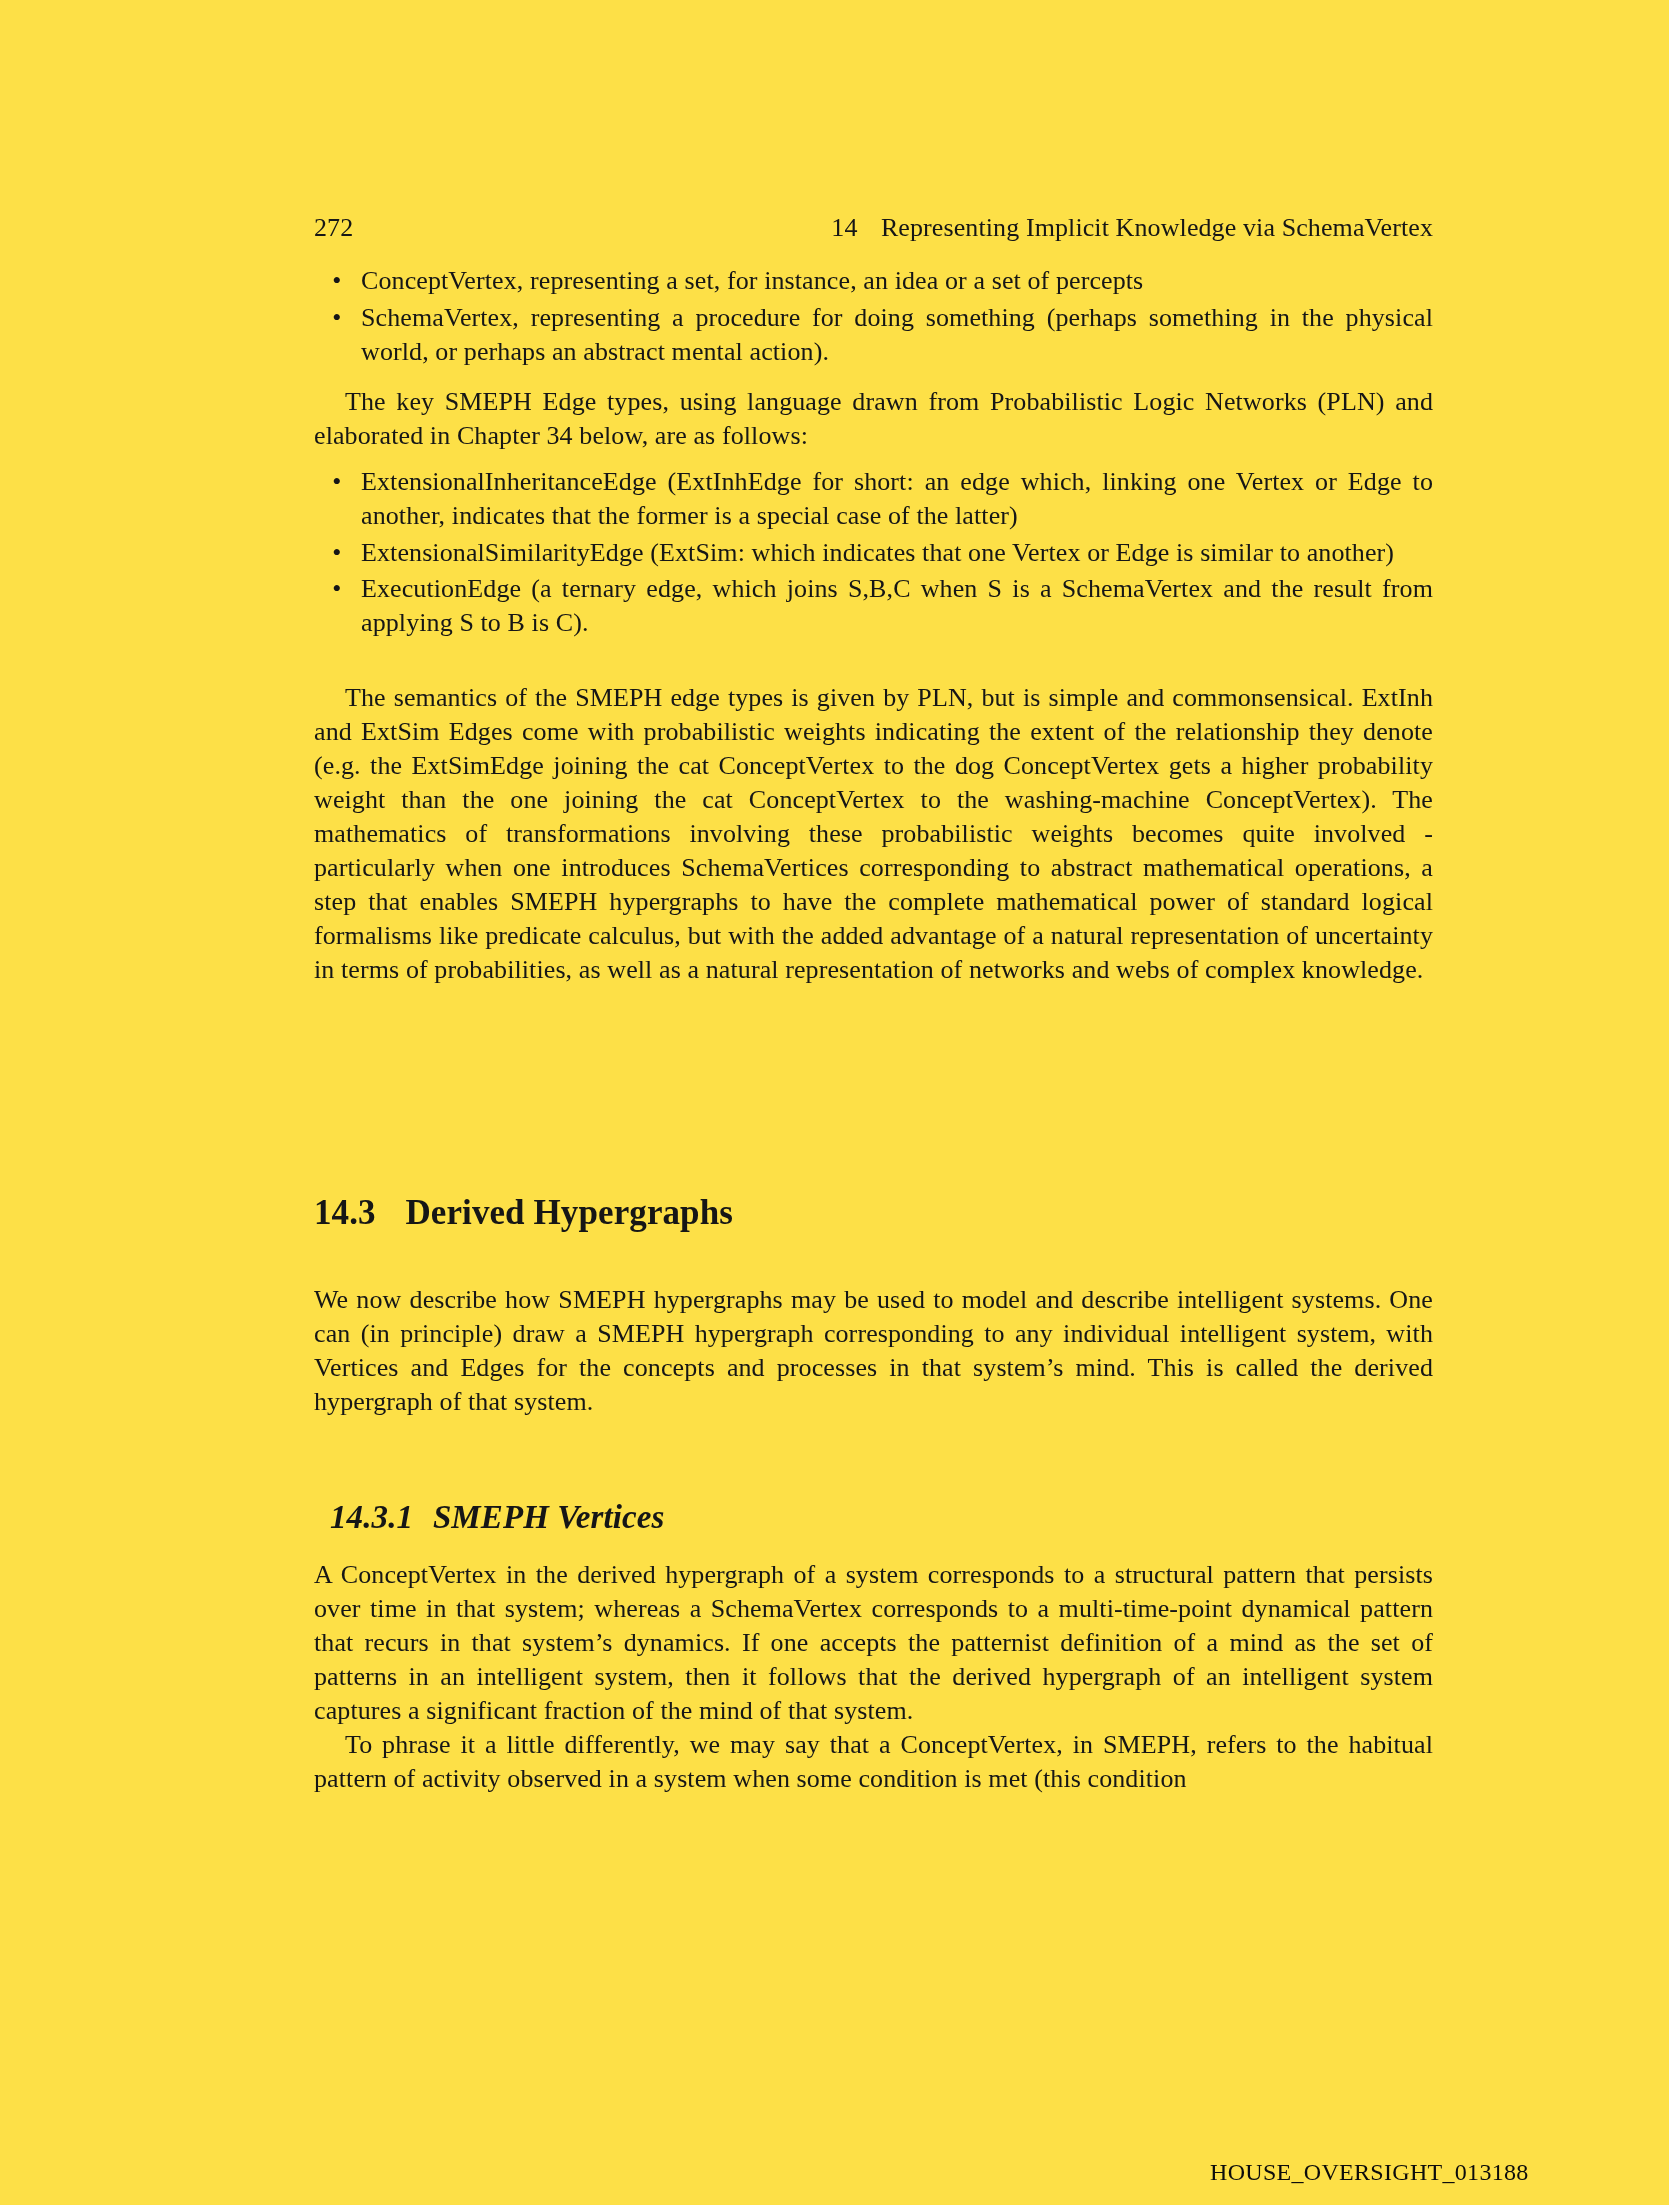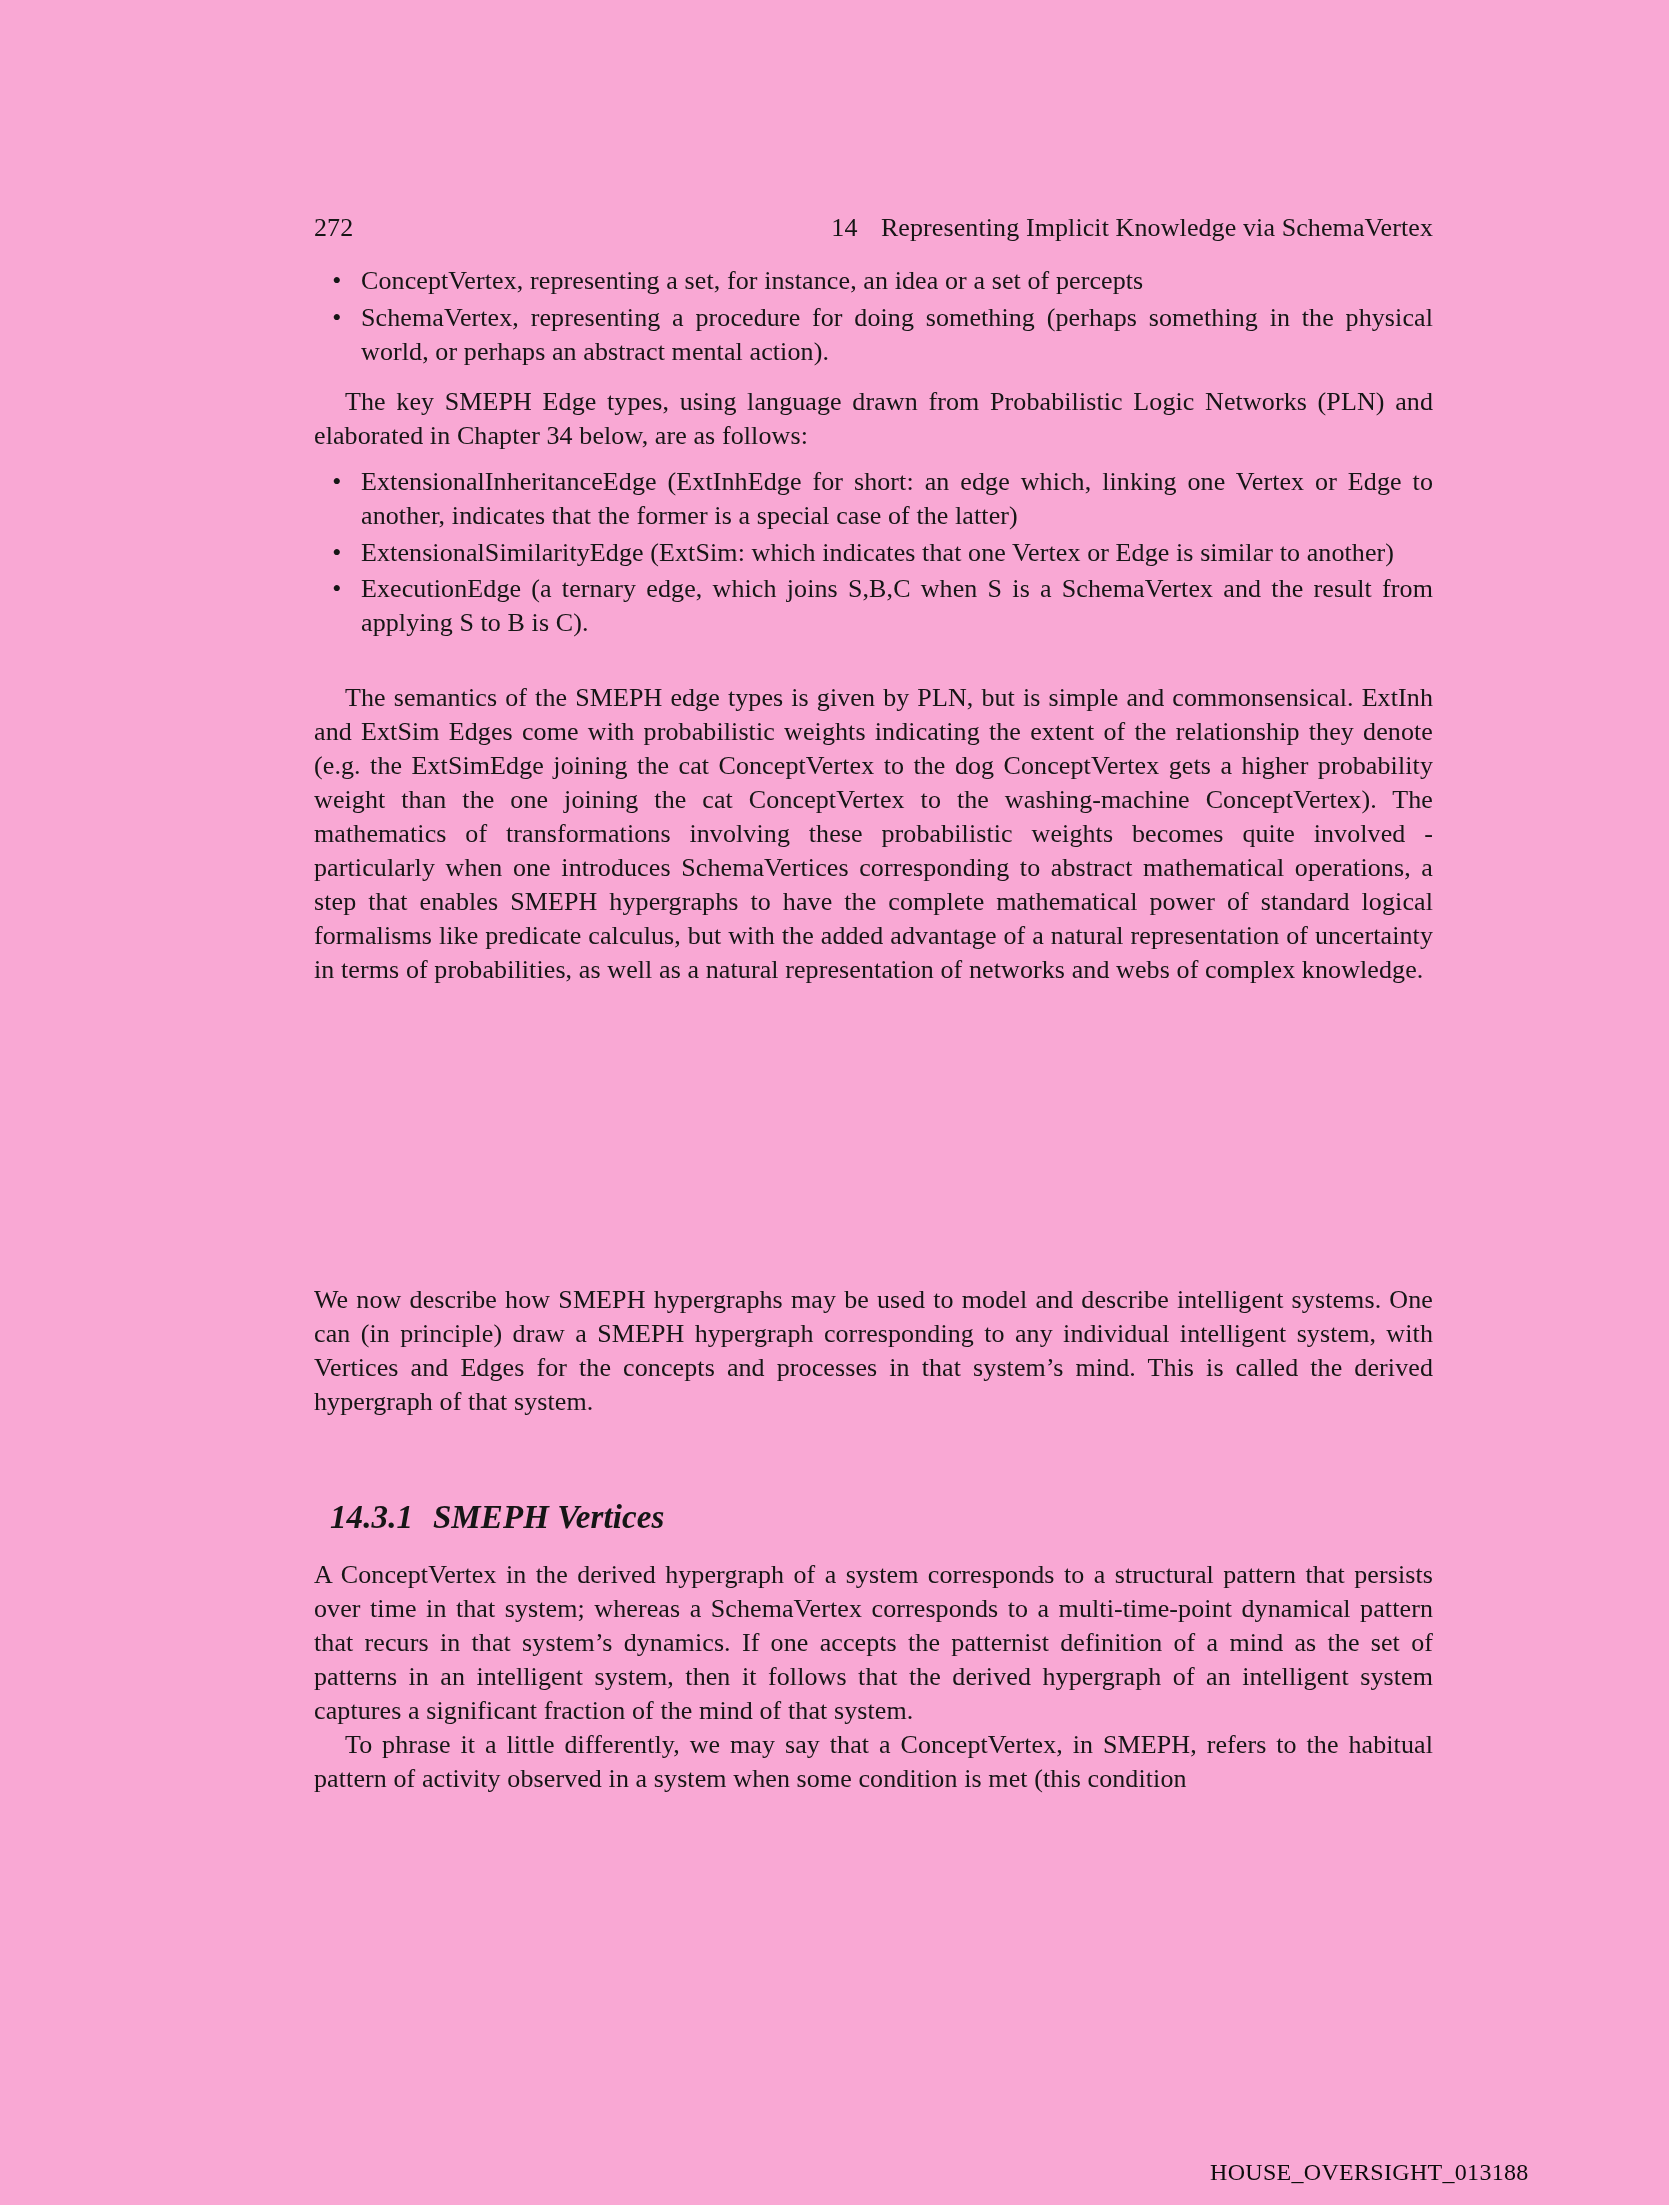--- a/index.html
+++ b/index.html
@@ -1,20 +1,20 @@
 <!DOCTYPE html>
 <html style="font-size:10.5px"><head>
 <meta charset="utf-8">
 <style>
   html, body { margin: 0; padding: 0; background: #ffffff; }
   .page {
     position: relative;
     width: 1669px;
     height: 2205px;
-    background: #f9a8d4;
+    background: #fde047;
     font-family: "Liberation Serif", "DejaVu Serif", serif;
     color: #161616;
     overflow: hidden;
   }
   .col {
     position: absolute;
     left: 314px;
     width: 1119px;
     font-size: 26px;
     line-height: 34px;
@@ -114,20 +114,23 @@
     <li>
       <span class="dot">•</span>
       <span>ExecutionEdge (a ternary edge, which joins S,B,C when S is a SchemaVertex and the result from applying S to B is C).</span>
     </li>
   </ul>
 
   <div class="col" style="top:681px;">
     <p class="indent">The semantics of the SMEPH edge types is given by PLN, but is simple and commonsensical. ExtInh and ExtSim Edges come with probabilistic weights indicating the extent of the relationship they denote (e.g. the ExtSimEdge joining the cat ConceptVertex to the dog ConceptVertex gets a higher probability weight than the one joining the cat ConceptVertex to the washing-machine ConceptVertex). The mathematics of transformations involving these probabilistic weights becomes quite involved - particularly when one introduces SchemaVertices corresponding to abstract mathematical operations, a step that enables SMEPH hypergraphs to have the complete mathematical power of standard logical formalisms like predicate calculus, but with the added advantage of a natural representation of uncertainty in terms of probabilities, as well as a natural representation of networks and webs of complex knowledge.</p>
   </div>
 
+  <h1 class="section-heading">
+    <span class="hnum">14.3</span><span>Derived Hypergraphs</span>
+  </h1>
 
   <p class="col" style="top:1283px;">We now describe how SMEPH hypergraphs may be used to model and describe intelligent systems. One can (in principle) draw a SMEPH hypergraph corresponding to any individual intelligent system, with Vertices and Edges for the concepts and processes in that system’s mind. This is called the derived hypergraph of that system.</p>
 
   <h2 class="subsection-heading">
     <span class="hnum">14.3.1</span><span>SMEPH Vertices</span>
   </h2>
 
   <div class="col" style="top:1558px;">
     <p>A ConceptVertex in the derived hypergraph of a system corresponds to a structural pattern that persists over time in that system; whereas a SchemaVertex corresponds to a multi-time-point dynamical pattern that recurs in that system’s dynamics. If one accepts the patternist definition of a mind as the set of patterns in an intelligent system, then it follows that the derived hypergraph of an intelligent system captures a significant fraction of the mind of that system.</p>
     <p class="indent">To phrase it a little differently, we may say that a ConceptVertex, in SMEPH, refers to the habitual pattern of activity observed in a system when some condition is met (this condition</p>

